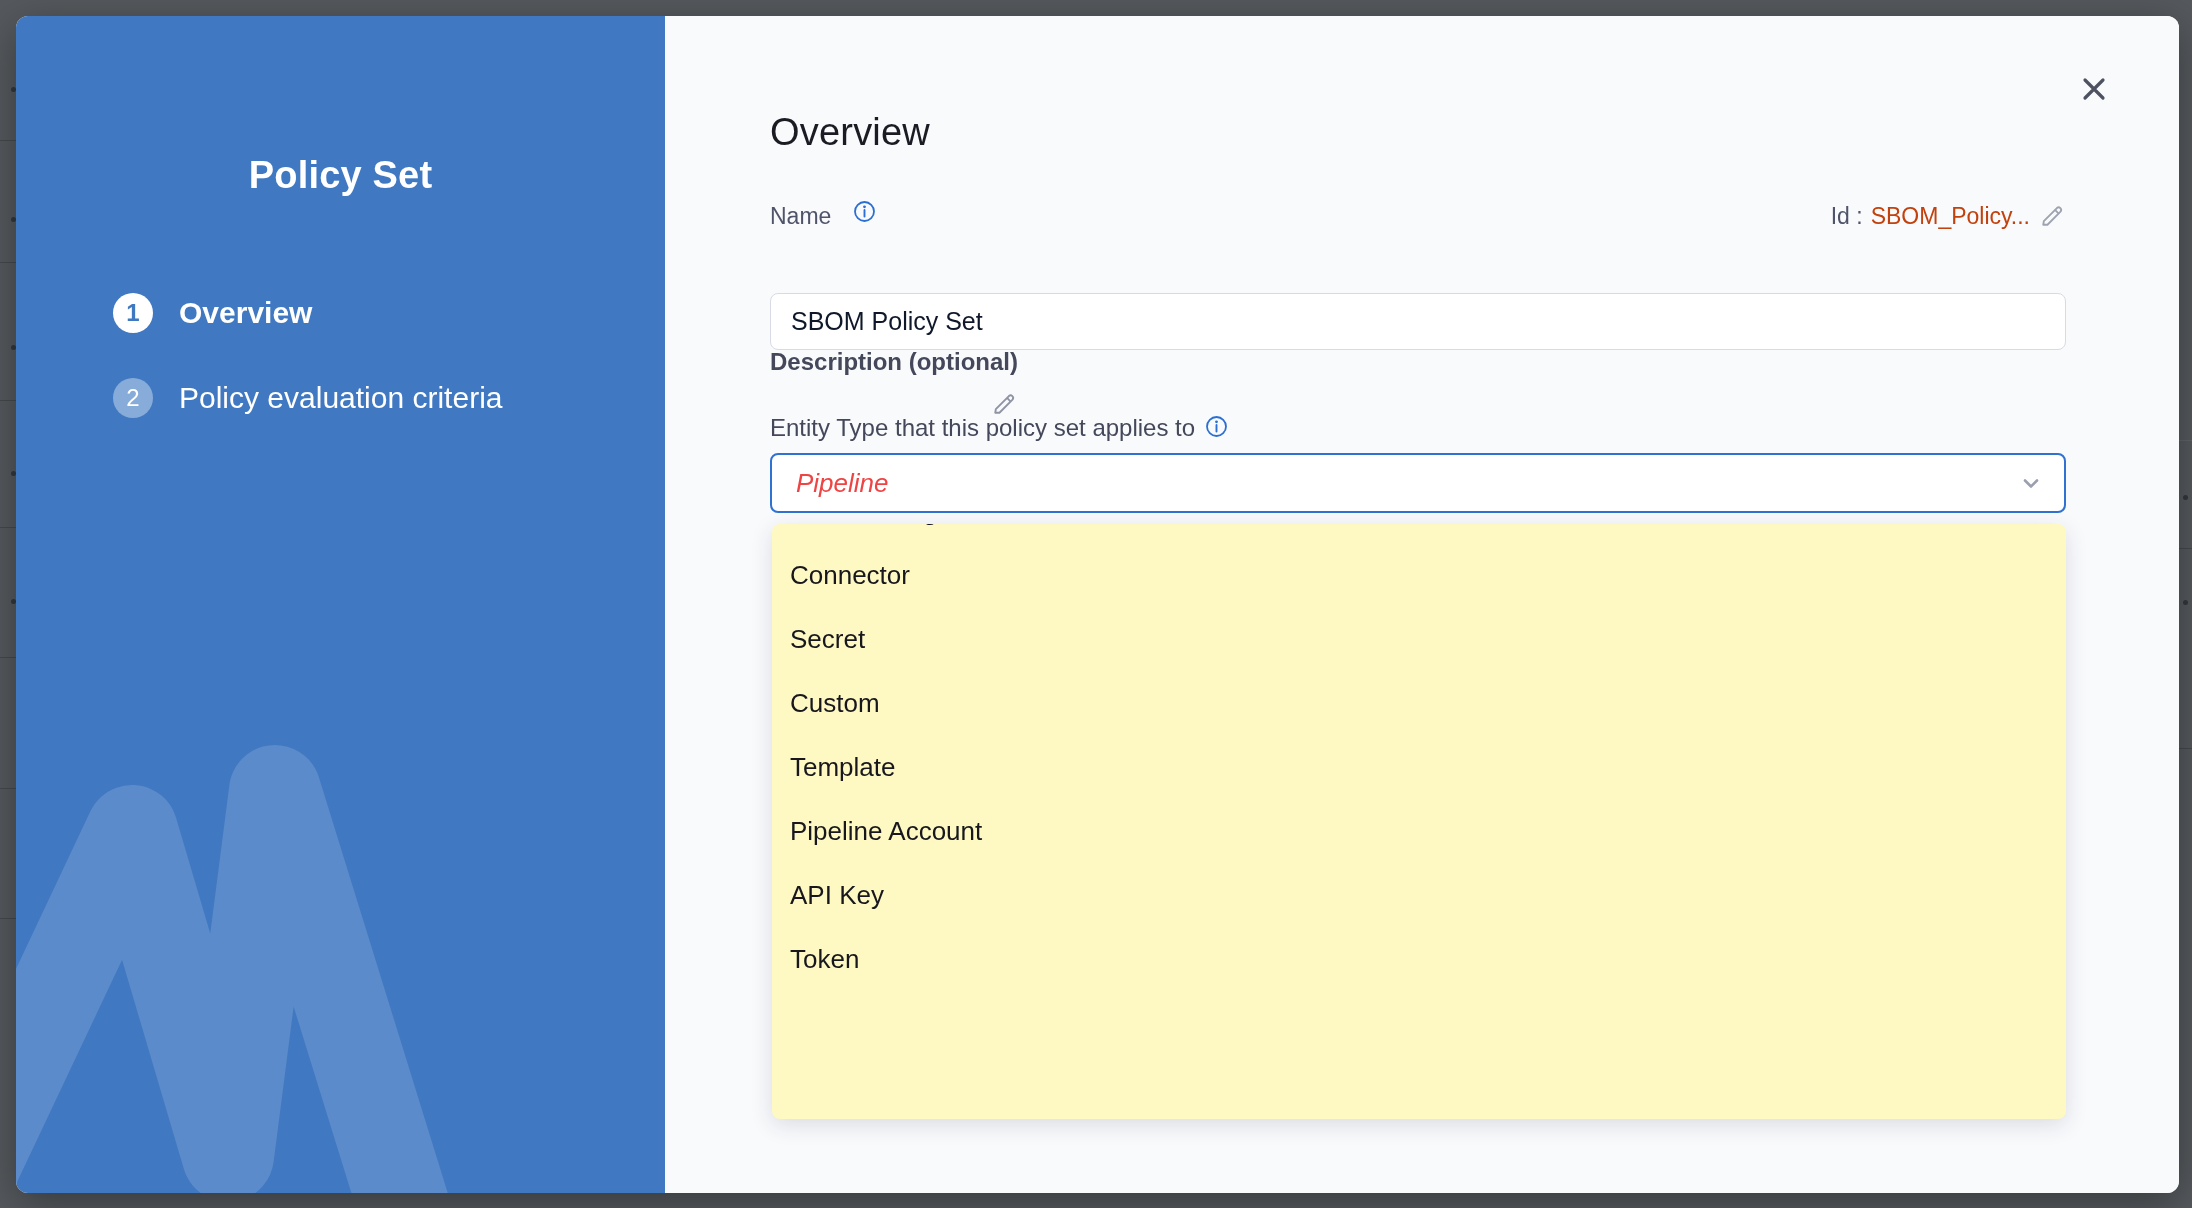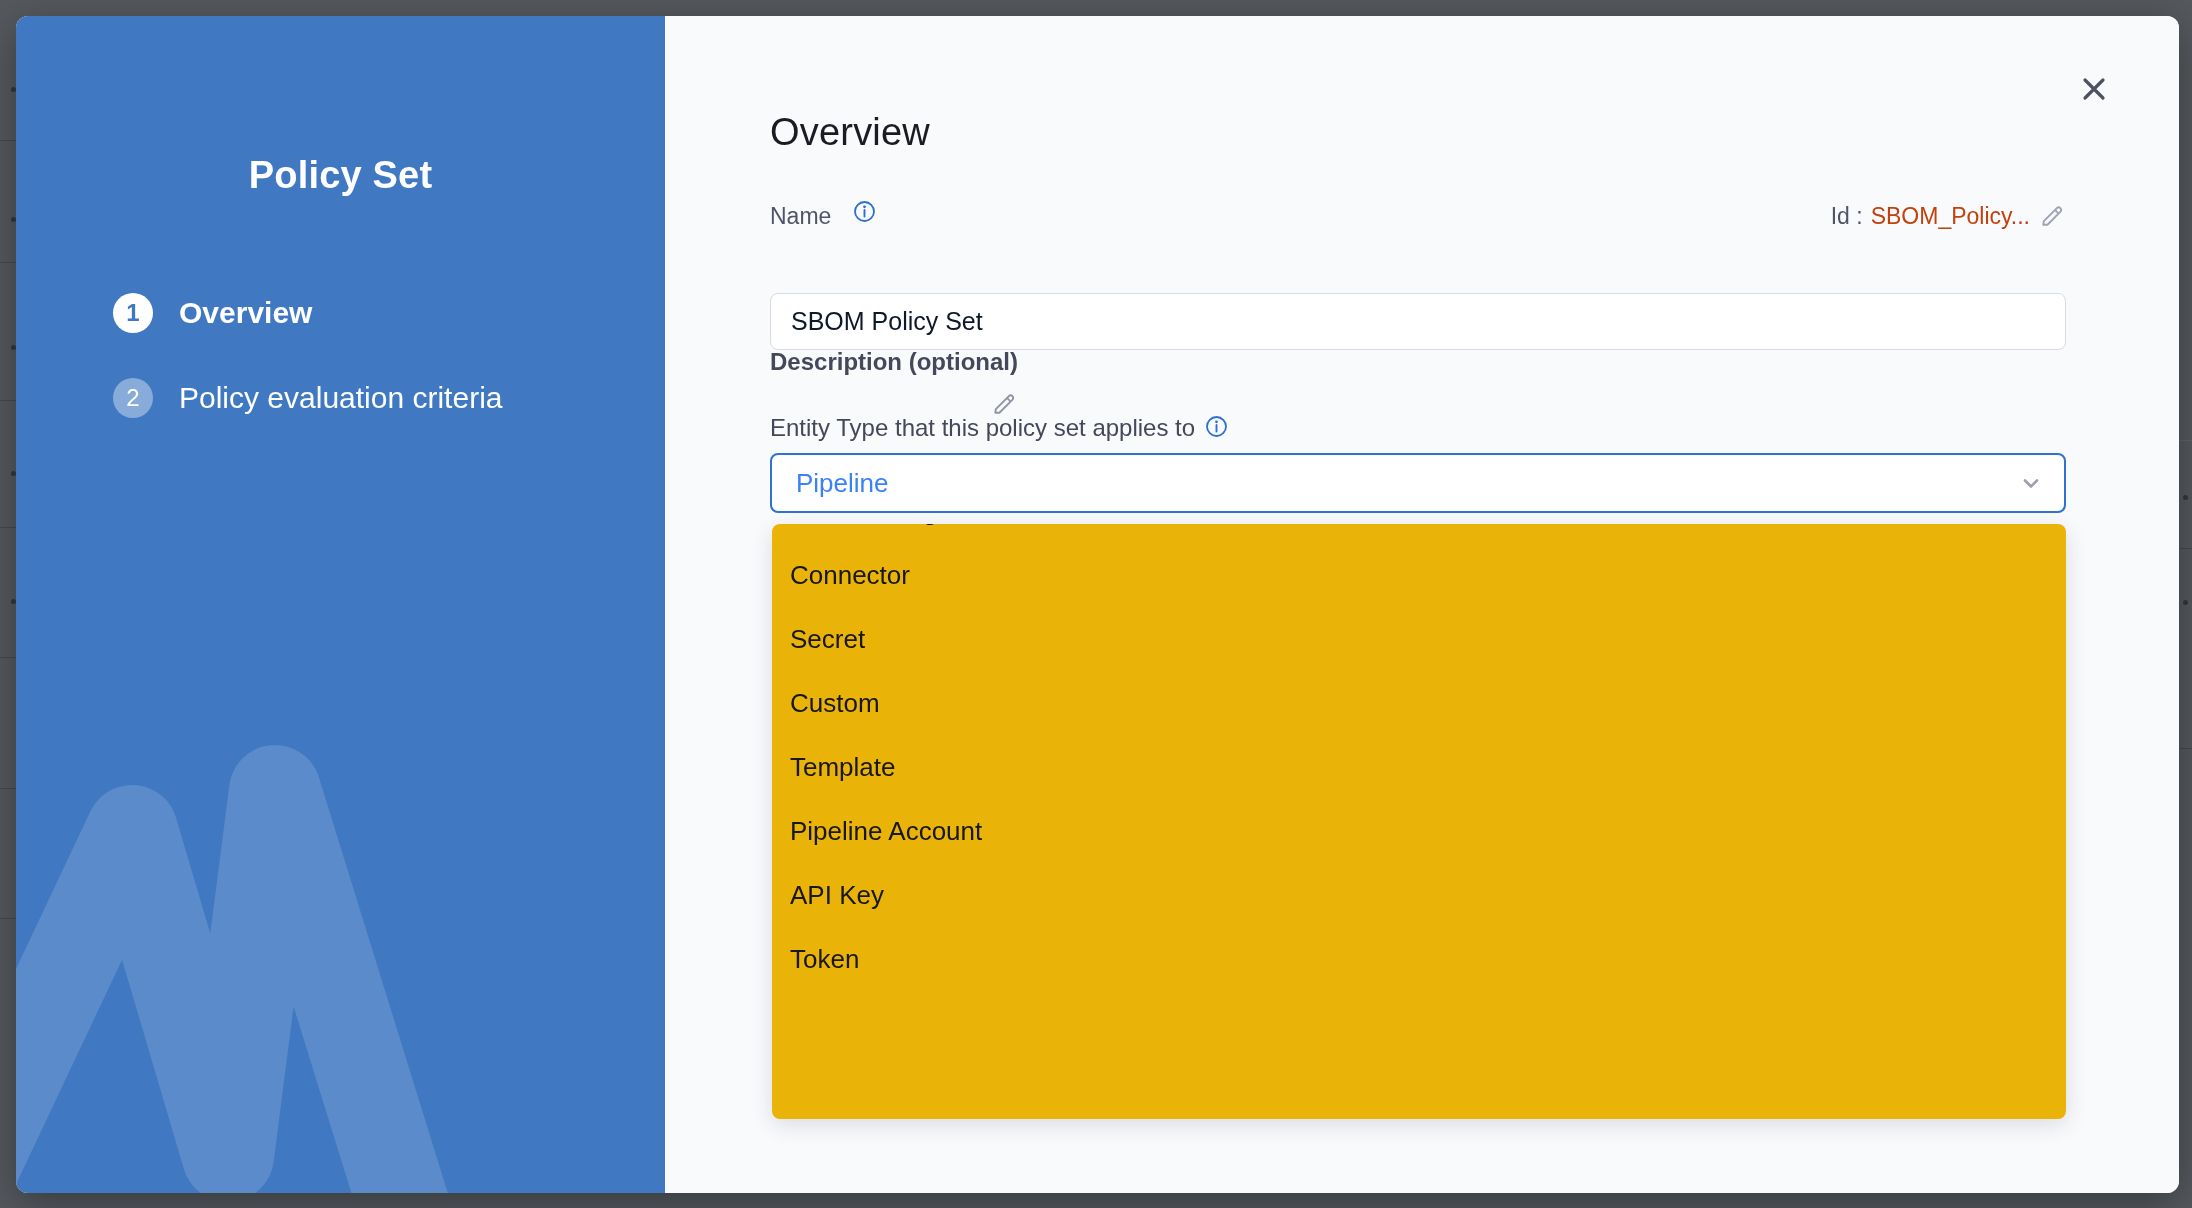--- a/index.html
+++ b/index.html
@@ -77,24 +77,24 @@
   .desc-row{position:absolute;left:105px;top:332px;display:flex;align-items:flex-end;gap:14px;flex-direction:column;}
   .desc-label{font-size:24px;font-weight:600;color:#45485a;}
   .entity-row{position:absolute;left:105px;top:398px;display:flex;align-items:flex-end;gap:10px;}
   .entity-label{font-size:24px;font-weight:500;color:#45485a;}
   .select-box{
     position:absolute;left:105px;top:437px;width:1296px;height:60px;
     box-sizing:border-box;border:2px solid #2f72d2;border-radius:8px;background:#ffffff;
     display:flex;align-items:center;justify-content:space-between;
     padding:0 18px 0 24px;cursor:pointer;
   }
-  .select-placeholder{font-size:26px;color:#3b82f6;}
+  .select-placeholder{font-size:26px;color:#ef4444;font-style:italic;}
   .dropdown{
     position:absolute;left:107px;top:508px;width:1294px;height:595px;
-    background:#eab308;border-radius:8px;overflow:hidden;
+    background:#fef9c3;border-radius:8px;overflow:hidden;
     box-shadow:0 6px 22px rgba(40,41,61,0.14);
   }
   .dropdown-list{margin-top:-45px;}
   .dd-item{
     height:64px;line-height:64px;padding-left:18px;
     font-size:26px;color:#17171d;cursor:pointer;white-space:nowrap;
   }
   .dd-item.selected{background:#edf7fc;}
 </style>
 </head>

